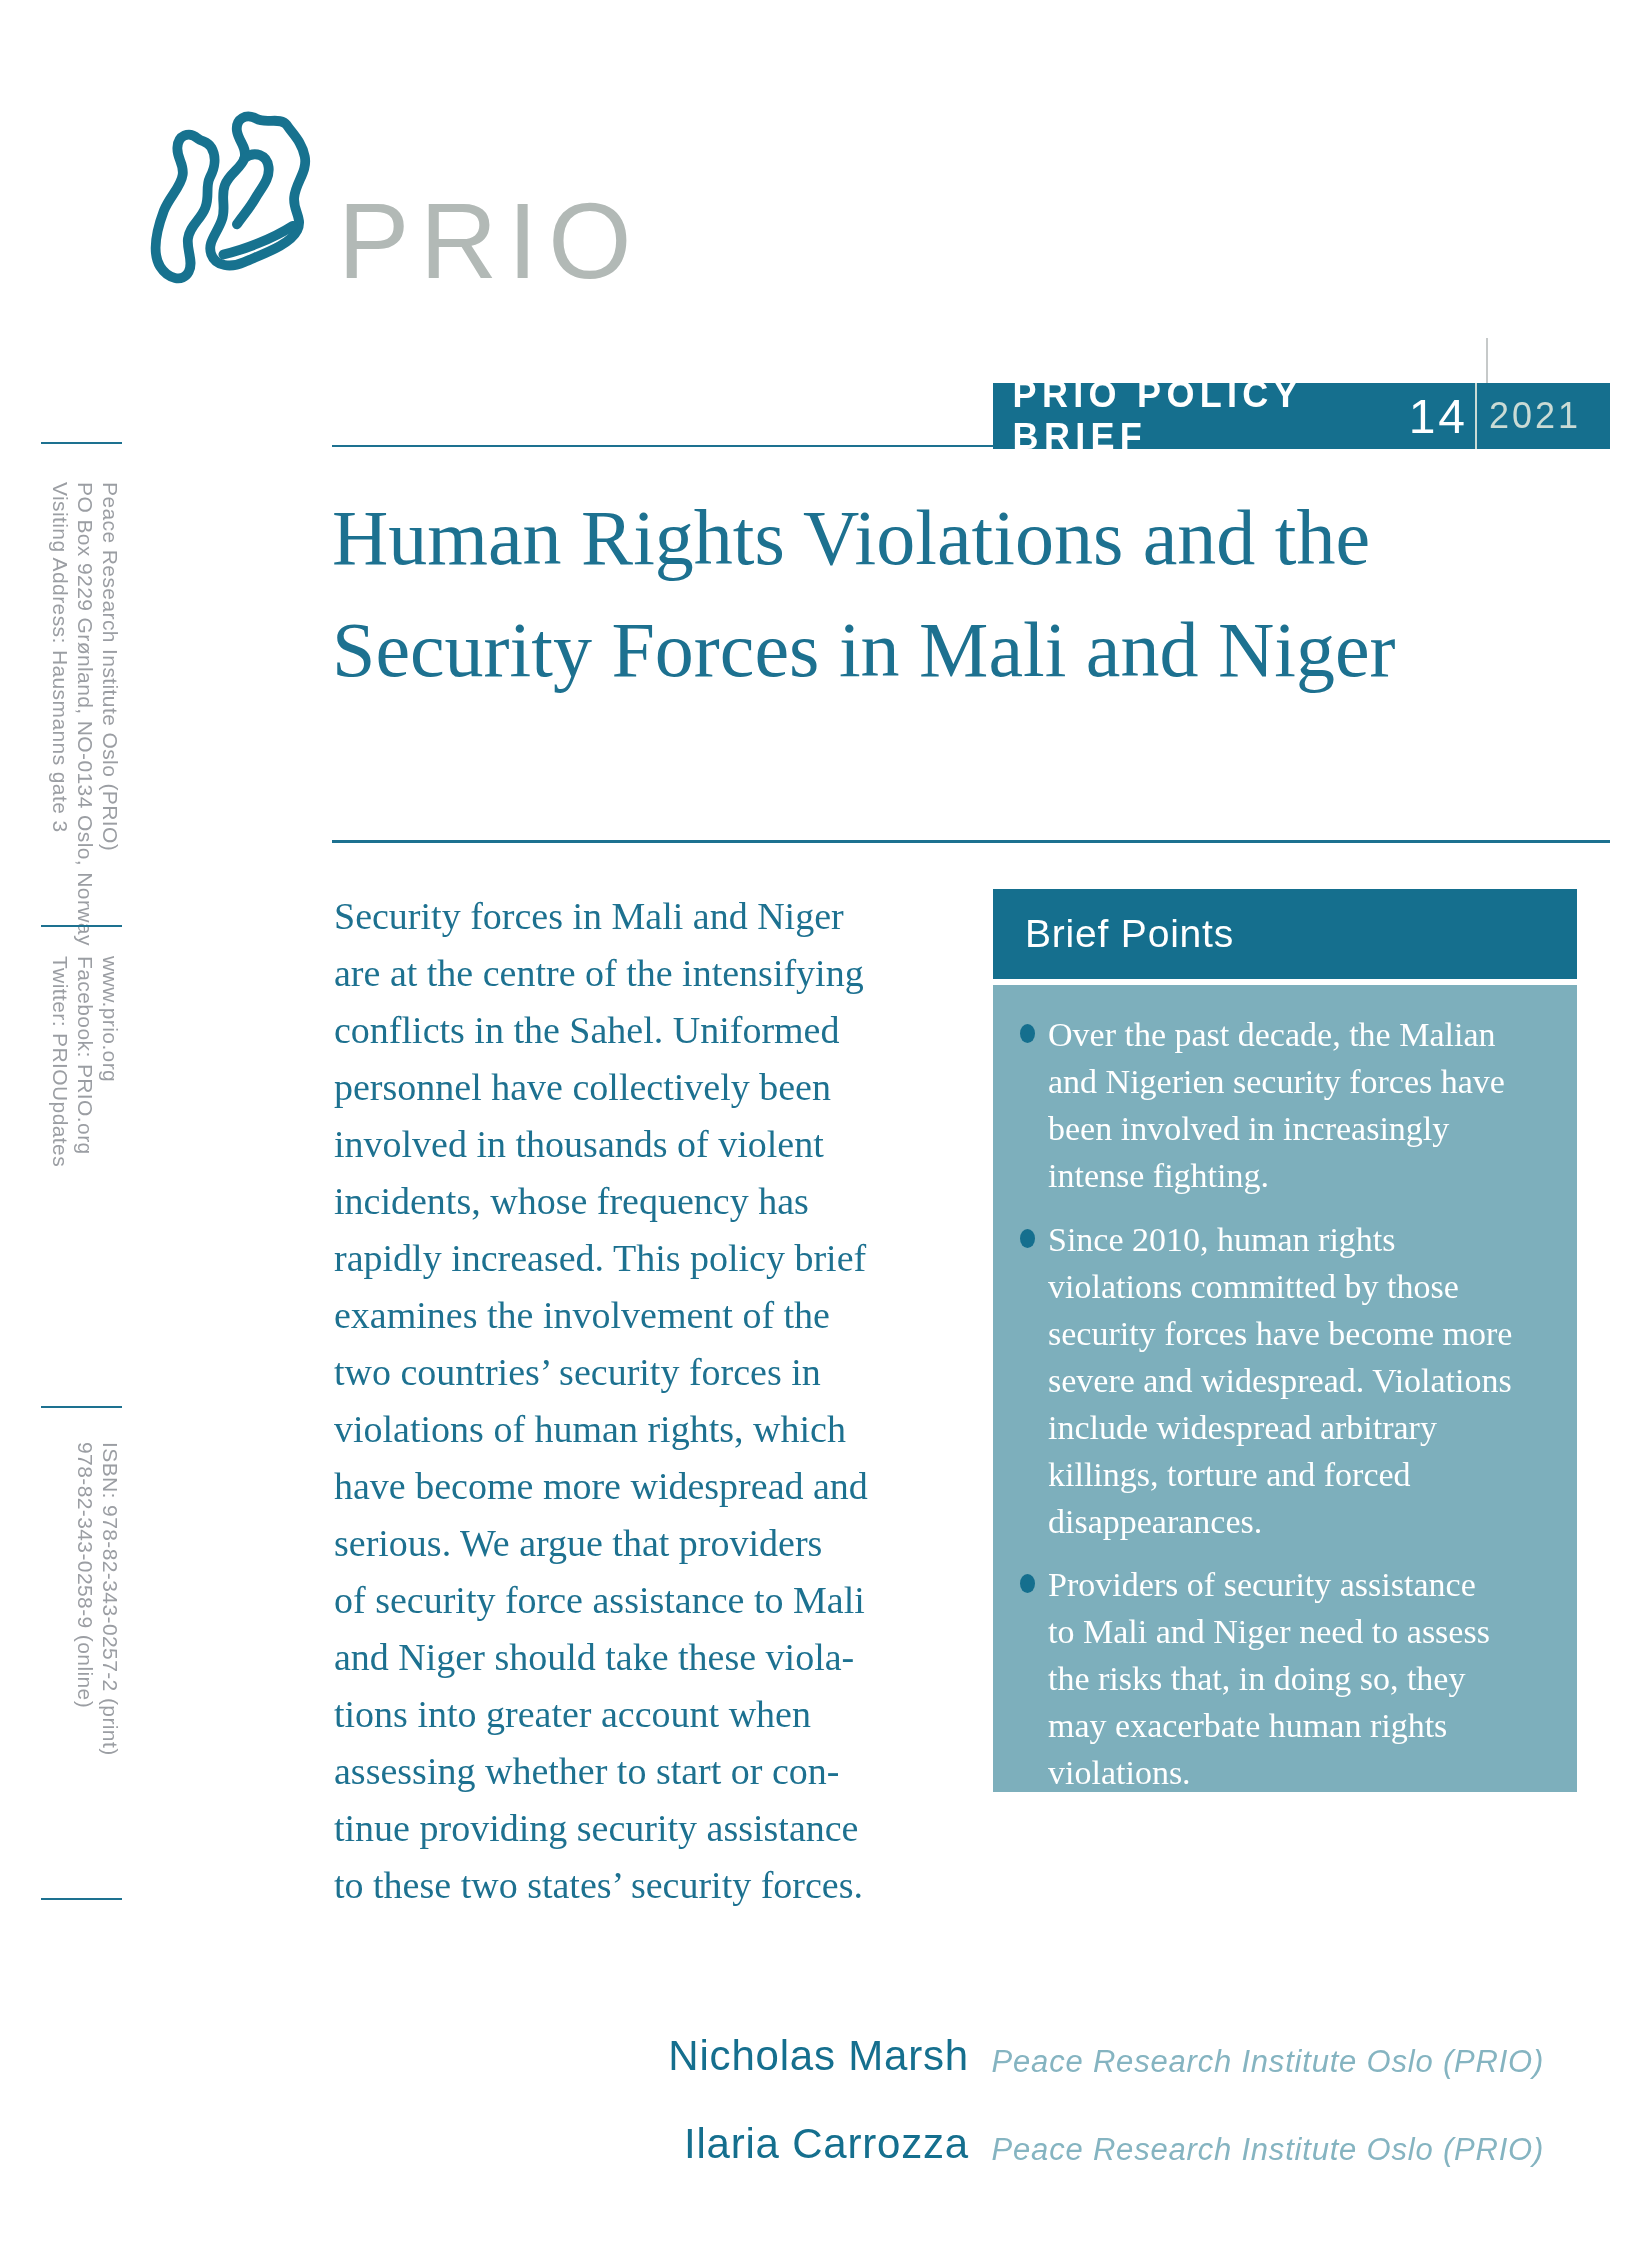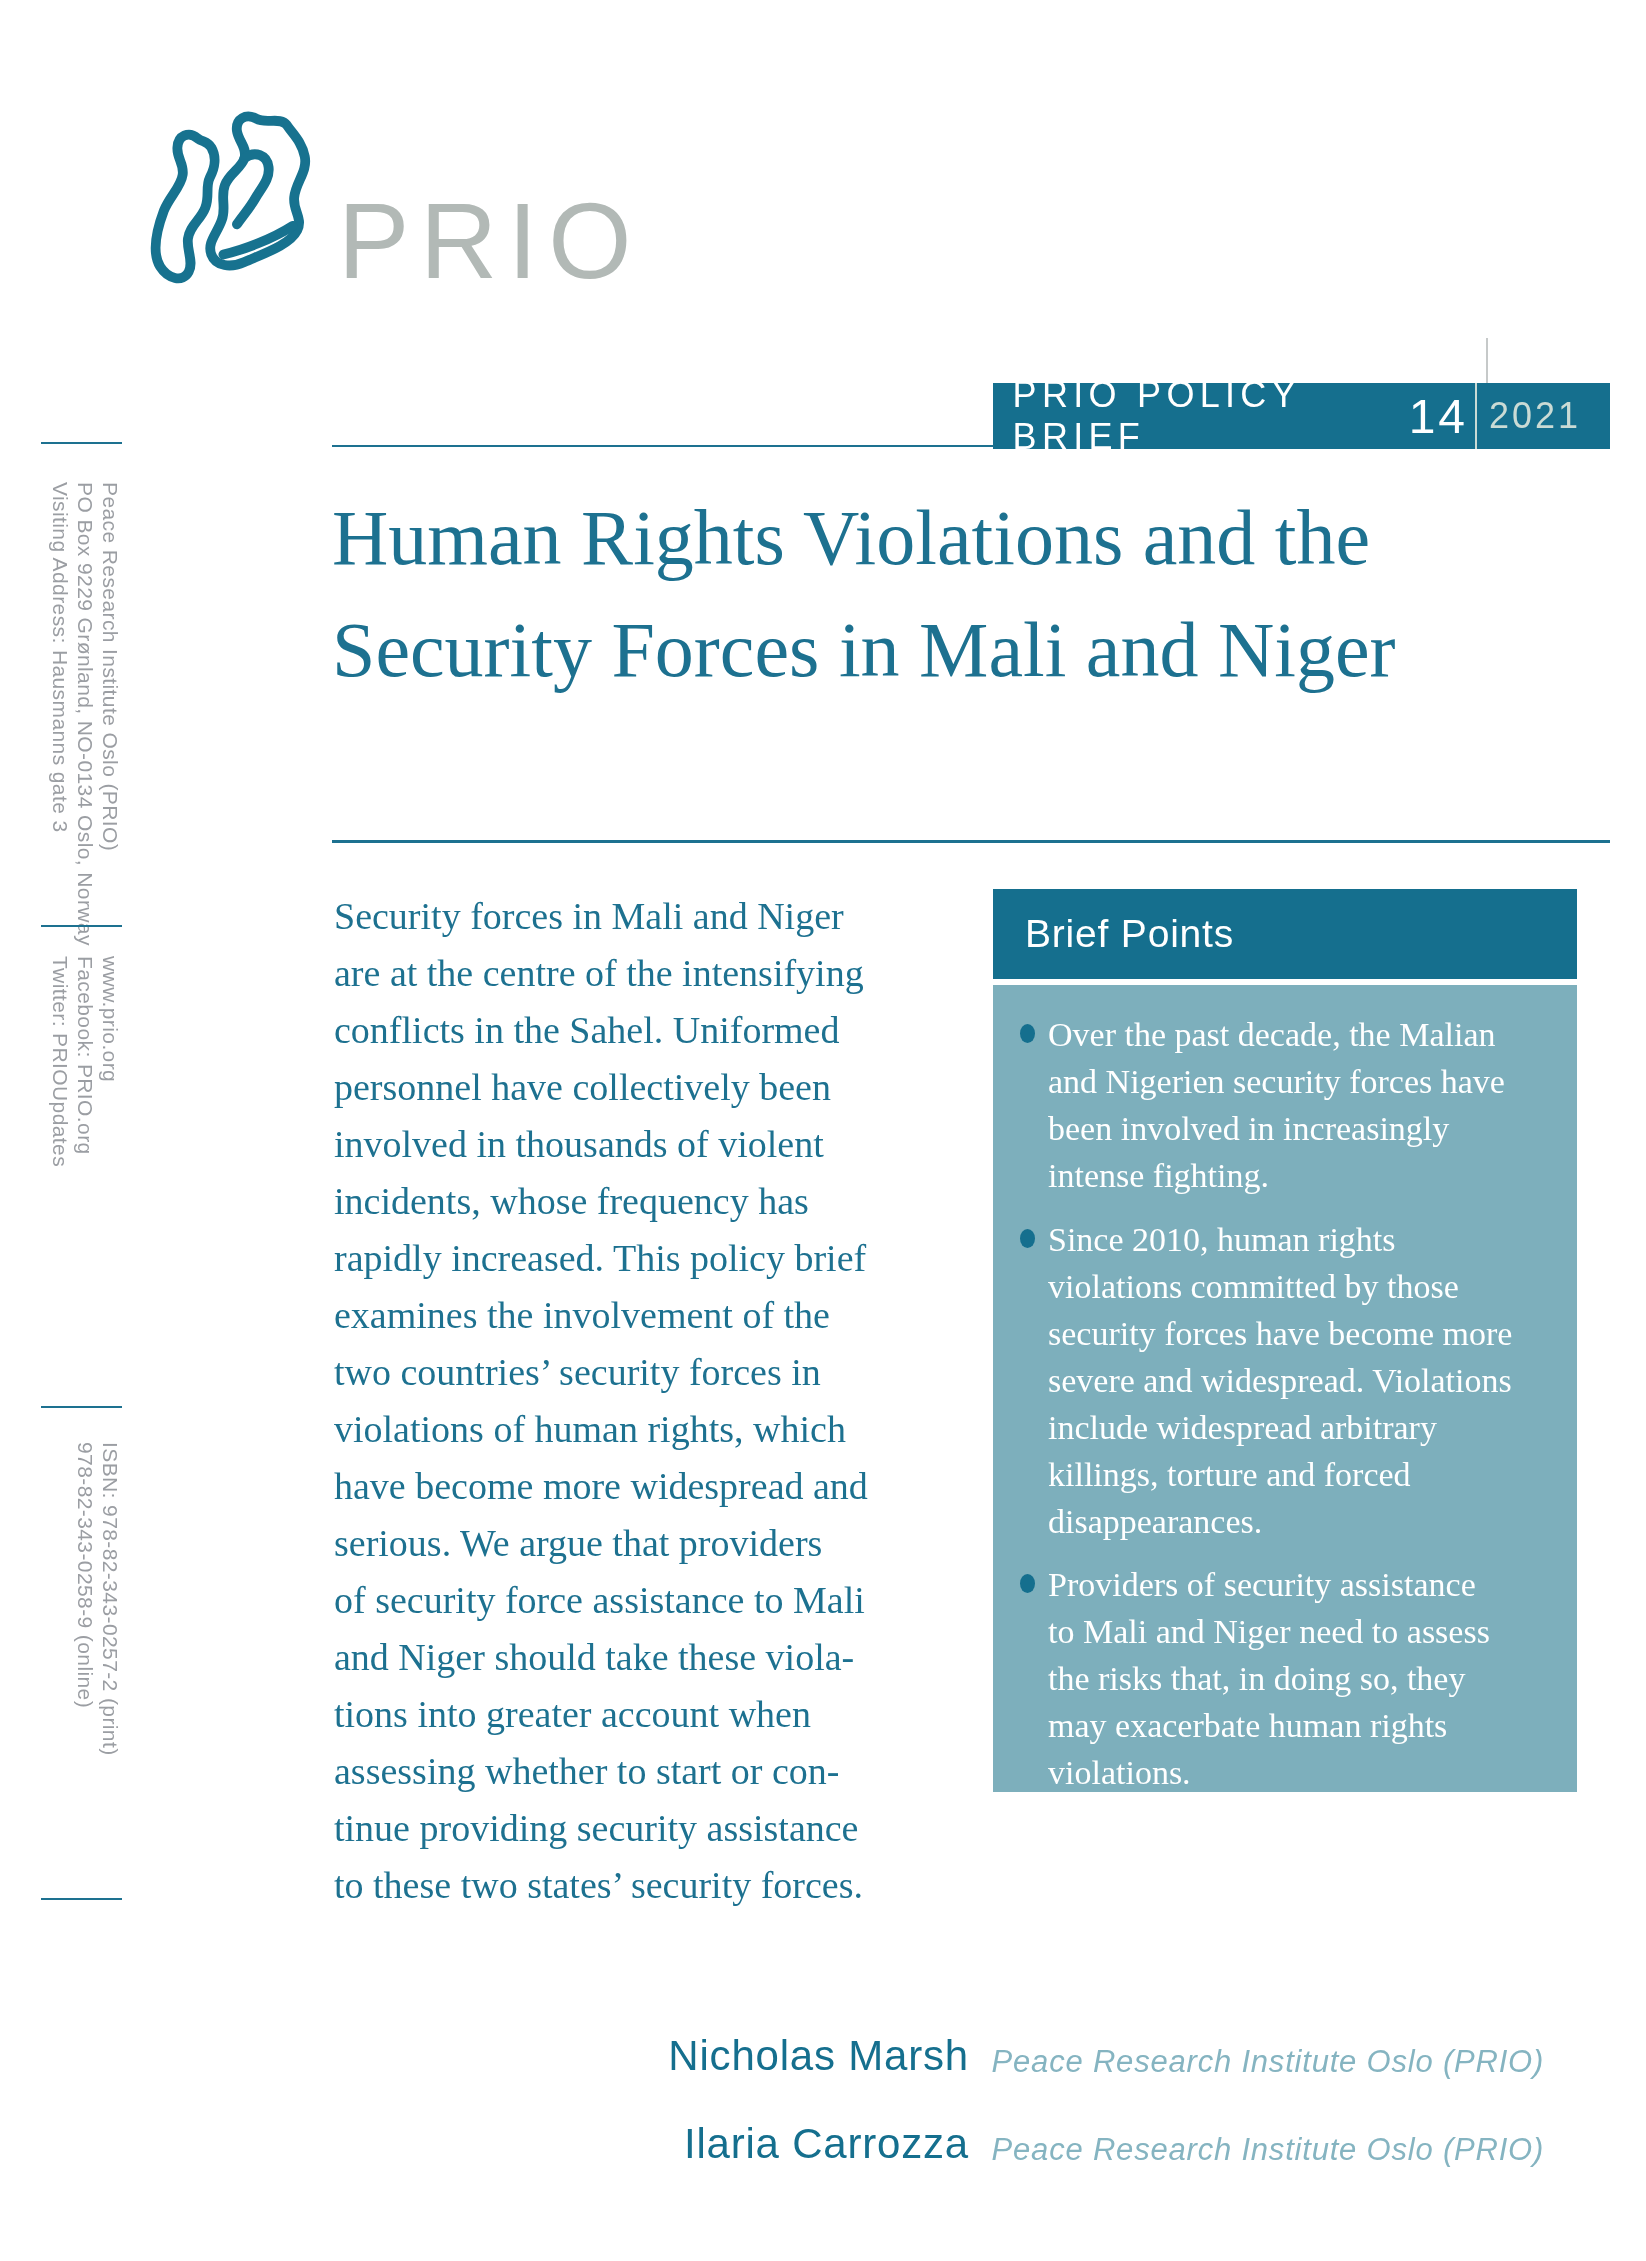--- a/index.html
+++ b/index.html
@@ -22,21 +22,21 @@
   
   #banner{
     position:absolute;left:993px;top:383px;width:617px;height:66px;
     background:var(--teal_dark);
     display:flex;align-items:center;
     color:#ffffff;
     padding:0;box-sizing:border-box;
   }
   #banner .label{
     margin-left:19.6px;
-    font-size:36px;letter-spacing:5.3px;font-weight:400;
+    font-size:36px;letter-spacing:5.3px;font-weight:700;
   }
   #banner .issue{margin-left:auto;font-size:48px;letter-spacing:3px;}
   #banner .vsep{
     align-self:stretch;width:2.3px;background:var(--pale_year);
     margin-left:6.8px;margin-right:12px;
   }
   #banner .year{
     font-size:36px;letter-spacing:3px;color:var(--pale_year);
     margin-right:29px;
   }

